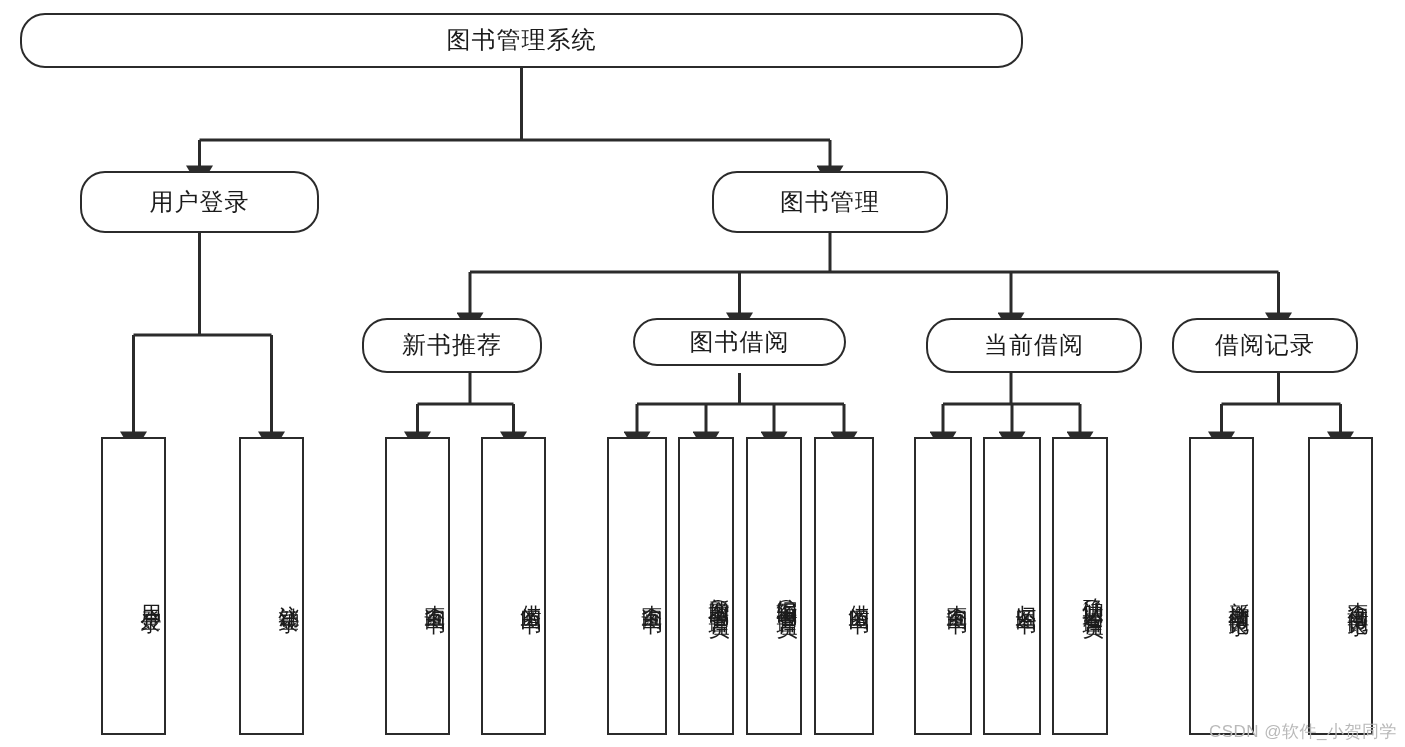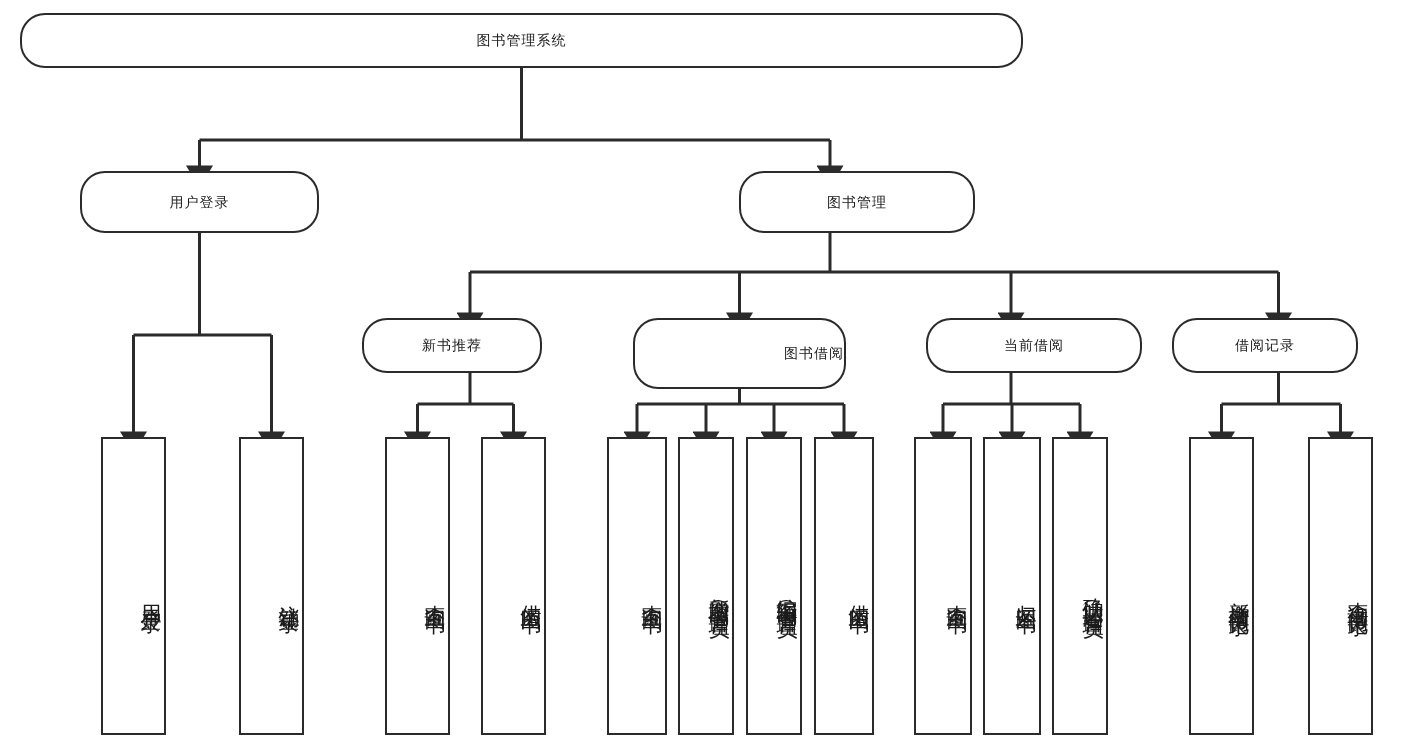--- a/index.html
+++ b/index.html
@@ -30,21 +30,21 @@
     box-sizing: border-box;
     background: #ffffff;
     border: 2px solid #2b2b2b;
     display: flex;
     align-items: center;
     justify-content: center;
     color: #1b1b1b;
     overflow: hidden;
   }
   .node.horiz {
-    font-size: 14px;
+    font-size: 24px;
     letter-spacing: 1px;
     line-height: 1.2;
     border-radius: 25px;
   }
   .node.vert {
     writing-mode: vertical-rl;
     text-orientation: upright;
     font-size: 21px;
     letter-spacing: 3px;
     line-height: 1.25;
@@ -115,27 +115,27 @@
       </g>
   </svg>
 
   <div id="node-layer">
       <div class="node horiz" id="node_root" style="left: 20px; top: 13px; width: 1003px; height: 55px;">
         <span class="label">图书管理系统</span>
       </div>
       <div class="node horiz" id="node_user-login" style="left: 80px; top: 171px; width: 239px; height: 62px;">
         <span class="label">用户登录</span>
       </div>
-      <div class="node horiz" id="node_book-manage" style="left: 712px; top: 171px; width: 236px; height: 62px; margin-left: 27px;">
+      <div class="node horiz" id="node_book-manage" style="left: 712px; top: 171px; width: 236px; height: 62px;">
         <span class="label">图书管理</span>
       </div>
       <div class="node horiz" id="node_new-book-rec" style="left: 362px; top: 318px; width: 180px; height: 55px;">
         <span class="label">新书推荐</span>
       </div>
-      <div class="node horiz" id="node_book-borrow" style="left: 633px; top: 318px; width: 213px; height: 71px; justify-content: flex-end;">
+      <div class="node horiz" id="node_book-borrow" style="left: 633px; top: 318px; width: 213px; height: 48px;">
         <span class="label">图书借阅</span>
       </div>
       <div class="node horiz" id="node_current-borrow" style="left: 926px; top: 318px; width: 216px; height: 55px;">
         <span class="label">当前借阅</span>
       </div>
       <div class="node horiz" id="node_borrow-record" style="left: 1172px; top: 318px; width: 186px; height: 55px;">
         <span class="label">借阅记录</span>
       </div>
       <div class="node vert" id="node_leaf-user-login" style="left: 101px; top: 437px; width: 65px; height: 298px;">
         <span class="label">用户登录</span>
@@ -171,14 +171,15 @@
         <span class="label">确认归还（管理员）</span>
       </div>
       <div class="node vert" id="node_leaf-br-add" style="left: 1189px; top: 437px; width: 65px; height: 298px;">
         <span class="label">新增借阅记录</span>
       </div>
       <div class="node vert" id="node_leaf-br-query" style="left: 1308px; top: 437px; width: 65px; height: 298px;">
         <span class="label">查询借阅记录</span>
       </div>
     </div>
 
+  <div class="watermark">CSDN @软件_小贺同学</div>
 
 </div>
 
 </body></html>

